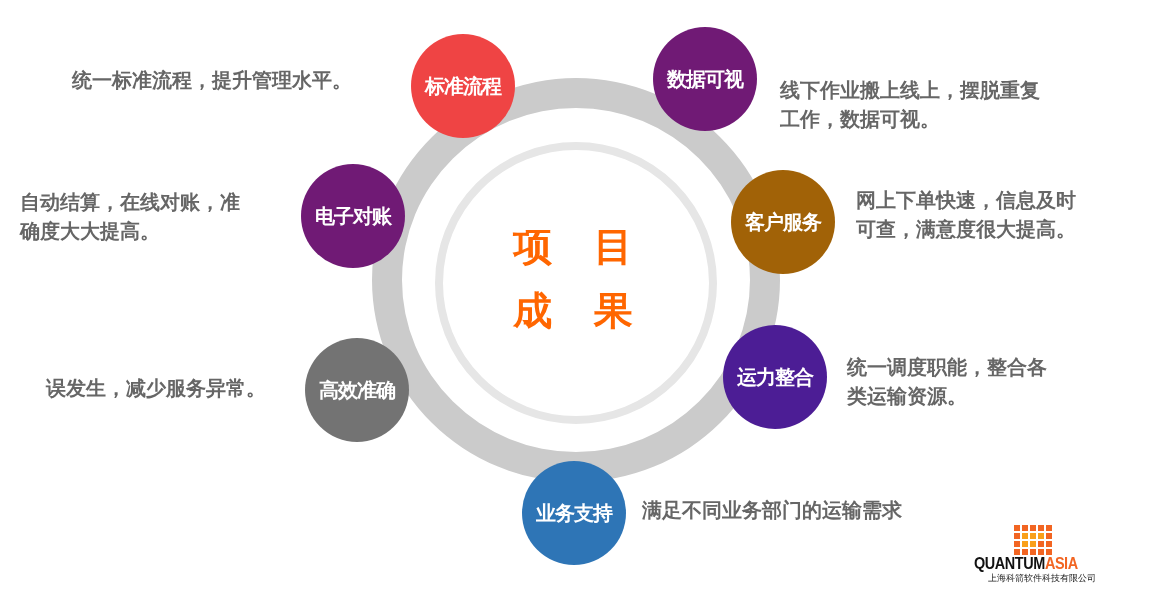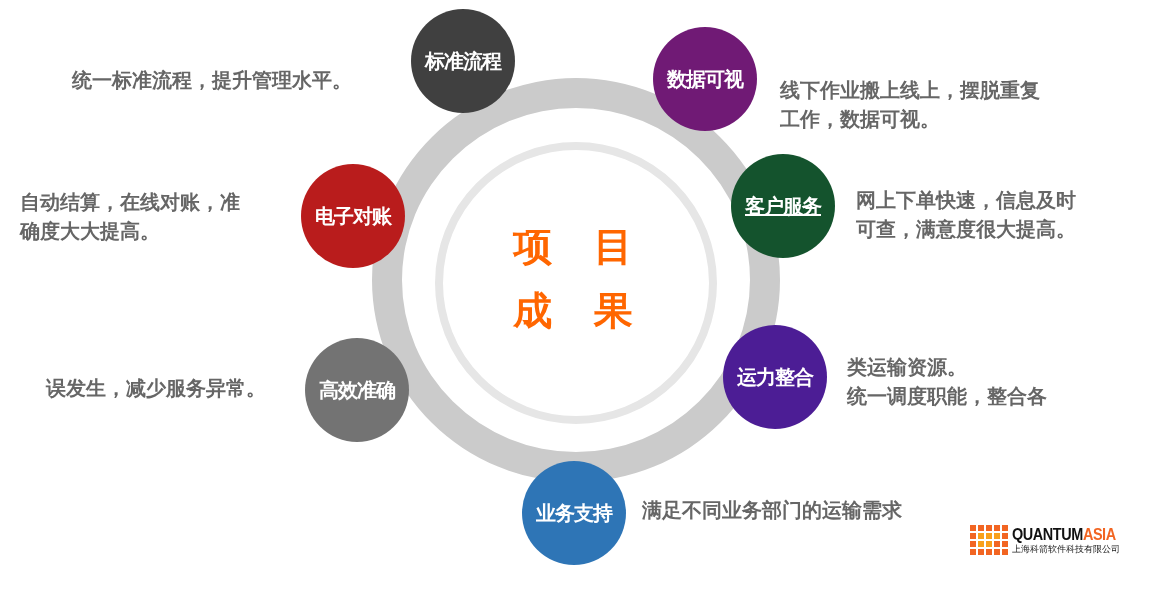--- a/index.html
+++ b/index.html
@@ -9,87 +9,87 @@
                 border:30px solid #cbcbcb; }
   .ring-inner { position:absolute; left:435px; top:142px; width:266px; height:266px; border-radius:50%;
                 border:8px solid #e6e6e6; }
   .center-title { position:absolute; left:505px; top:215px; width:150px; color:#ff6600; font-weight:bold;
                   font-size:39px; line-height:64px; letter-spacing:14px; text-align:center; }
   .center-title div { white-space:nowrap; }
   .node { position:absolute; width:104px; height:104px; border-radius:50%; color:#ffffff; font-weight:bold;
           font-size:20px; display:flex; align-items:center; justify-content:center; white-space:nowrap;
           letter-spacing:-1px; }
   .desc { position:absolute; color:#666666; font-weight:bold; font-size:20px; line-height:29px; white-space:nowrap; }
-  .logo { position:absolute; left:970px; top:525px; display:flex; align-items:center; }
+  .logo { position:absolute; left:970px; top:525px; display:flex; align-items:center;flex-direction:column; }
   .logo-grid { display:grid; grid-template-columns:repeat(5,6px); grid-auto-rows:6px; gap:2px; }
   .logo-grid span { display:block; width:6px; height:6px; }
   .logo-text { margin-left:4px; }
   .logo-name { font-family:"Liberation Sans", sans-serif; font-weight:bold; font-size:17px; line-height:18px;
                letter-spacing:-0.5px; transform:scaleX(0.85); transform-origin:left; white-space:nowrap; }
   .logo-name .q { color:#111111; }
   .logo-name .a { color:#f26522; }
-  .logo-sub { font-size:9px; color:#222222; line-height:11px; white-space:nowrap; }
+  .logo-sub { font-size:9px; color:#222222; line-height:11px; white-space:nowrap;text-align:right; }
 </style>
 </head>
 <body>
 
 <div class="ring-outer"></div>
 <div class="ring-inner"></div>
 
 <div class="center-title">
   <div>项 目</div>
   <div>成 果</div>
 </div>
 
-<div class="node" style="left:411px;top:9px;background:#404040;">
+<div class="node" style="left:411px;top:34px;background:#ef4444;">
   <span>标准流程</span>
 </div>
 <div class="desc" style="left:72px;top:66px;">
   <div>统一标准流程，提升管理水平。</div>
 </div>
 
 <div class="node" style="left:653px;top:27px;background:#701a75;">
   <span>数据可视</span>
 </div>
 <div class="desc" style="left:780px;top:52px;margin-top:24px;">
   <div>线下作业搬上线上，摆脱重复</div>
   <div>工作，数据可视。</div>
 </div>
 
-<div class="node" style="left:731px;top:154px;background:#14532d;text-decoration:underline;">
+<div class="node" style="left:731px;top:170px;background:#a16207;">
   <span>客户服务</span>
 </div>
 <div class="desc" style="left:856px;top:186px;">
   <div>网上下单快速，信息及时</div>
   <div>可查，满意度很大提高。</div>
 </div>
 
 <div class="node" style="left:723px;top:325px;background:#4c1d95;">
   <span>运力整合</span>
 </div>
 <div class="desc" style="left:847px;top:353px;">
+  <div>统一调度职能，整合各</div>
   <div>类运输资源。</div>
-  <div>统一调度职能，整合各</div>
 </div>
 
 <div class="node" style="left:522px;top:461px;background:#2e75b6;">
   <span>业务支持</span>
 </div>
 <div class="desc" style="left:642px;top:496px;">
   <div>满足不同业务部门的运输需求</div>
 </div>
 
 <div class="node" style="left:305px;top:338px;background:#737373;">
   <span>高效准确</span>
 </div>
 <div class="desc" style="left:10px;top:374px;width:292px;text-align:center;">
   <div>误发生，减少服务异常。</div>
 </div>
 
-<div class="node" style="left:301px;top:164px;background:#b91c1c;">
+<div class="node" style="left:301px;top:164px;background:#701a75;">
   <span>电子对账</span>
 </div>
 <div class="desc" style="left:20px;top:188px;width:266px;text-align:left;">
   <div>自动结算，在线对账，准</div>
   <div>确度大大提高。</div>
 </div>
 
 <div class="logo">
   <div class="logo-grid">
     <span style="background:#f26522"></span>

